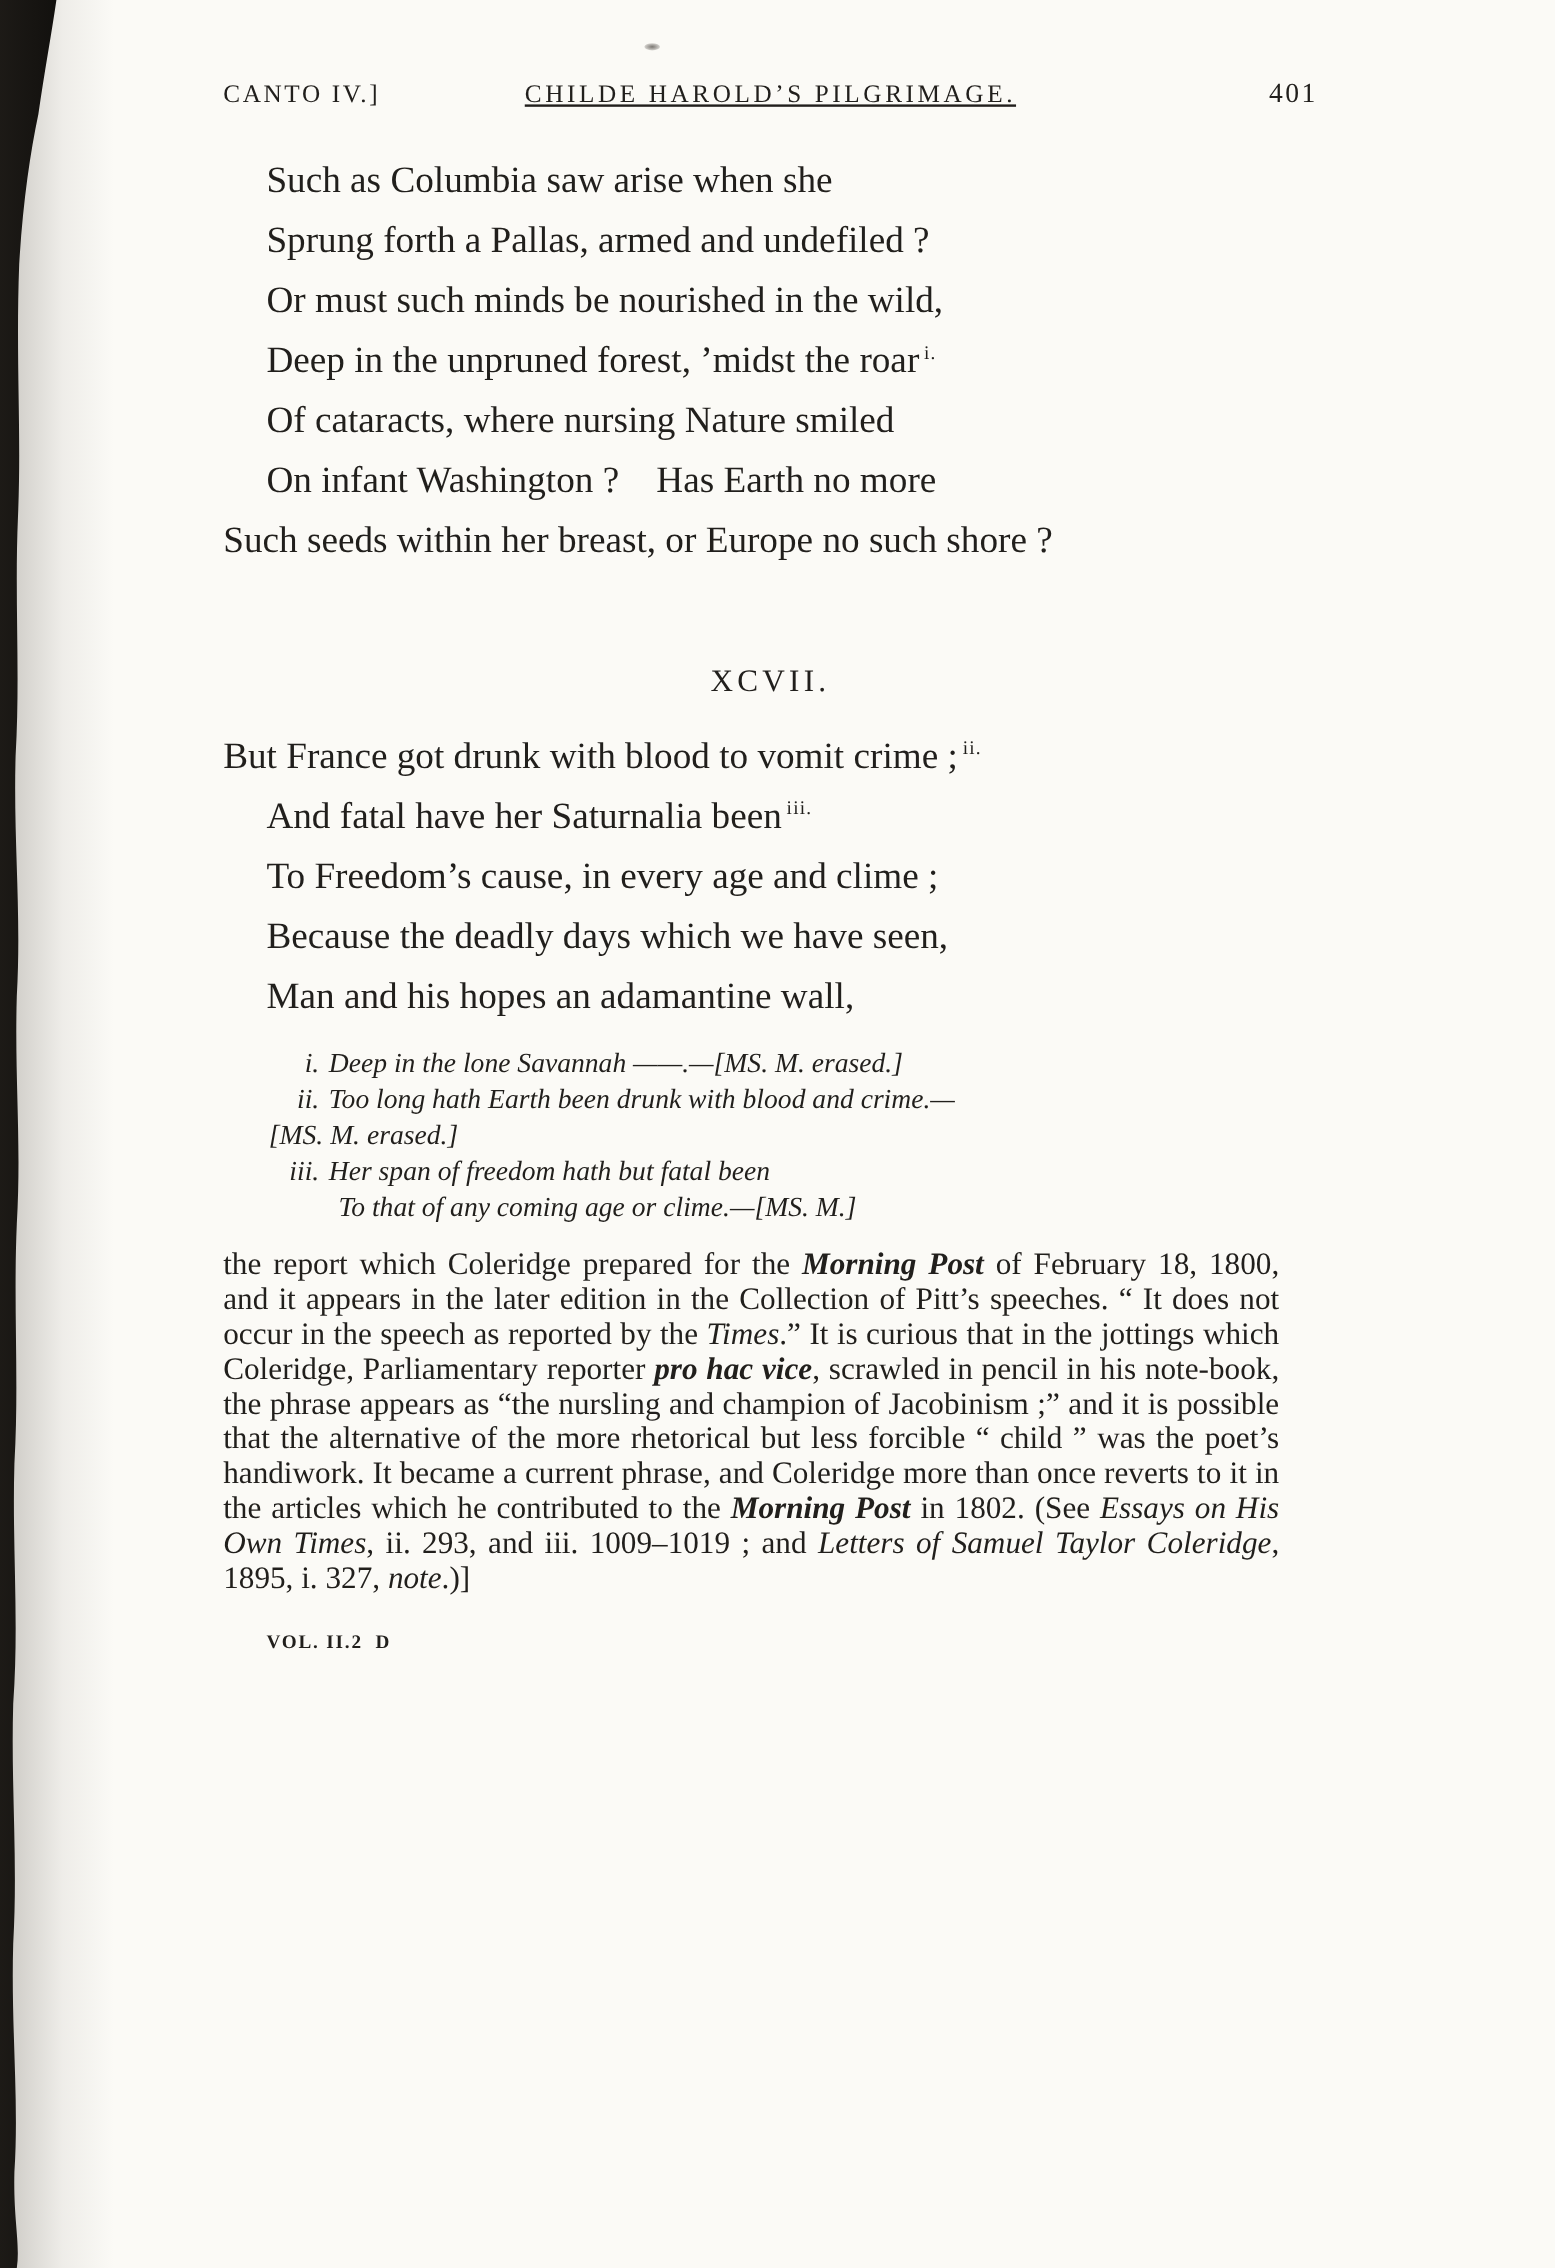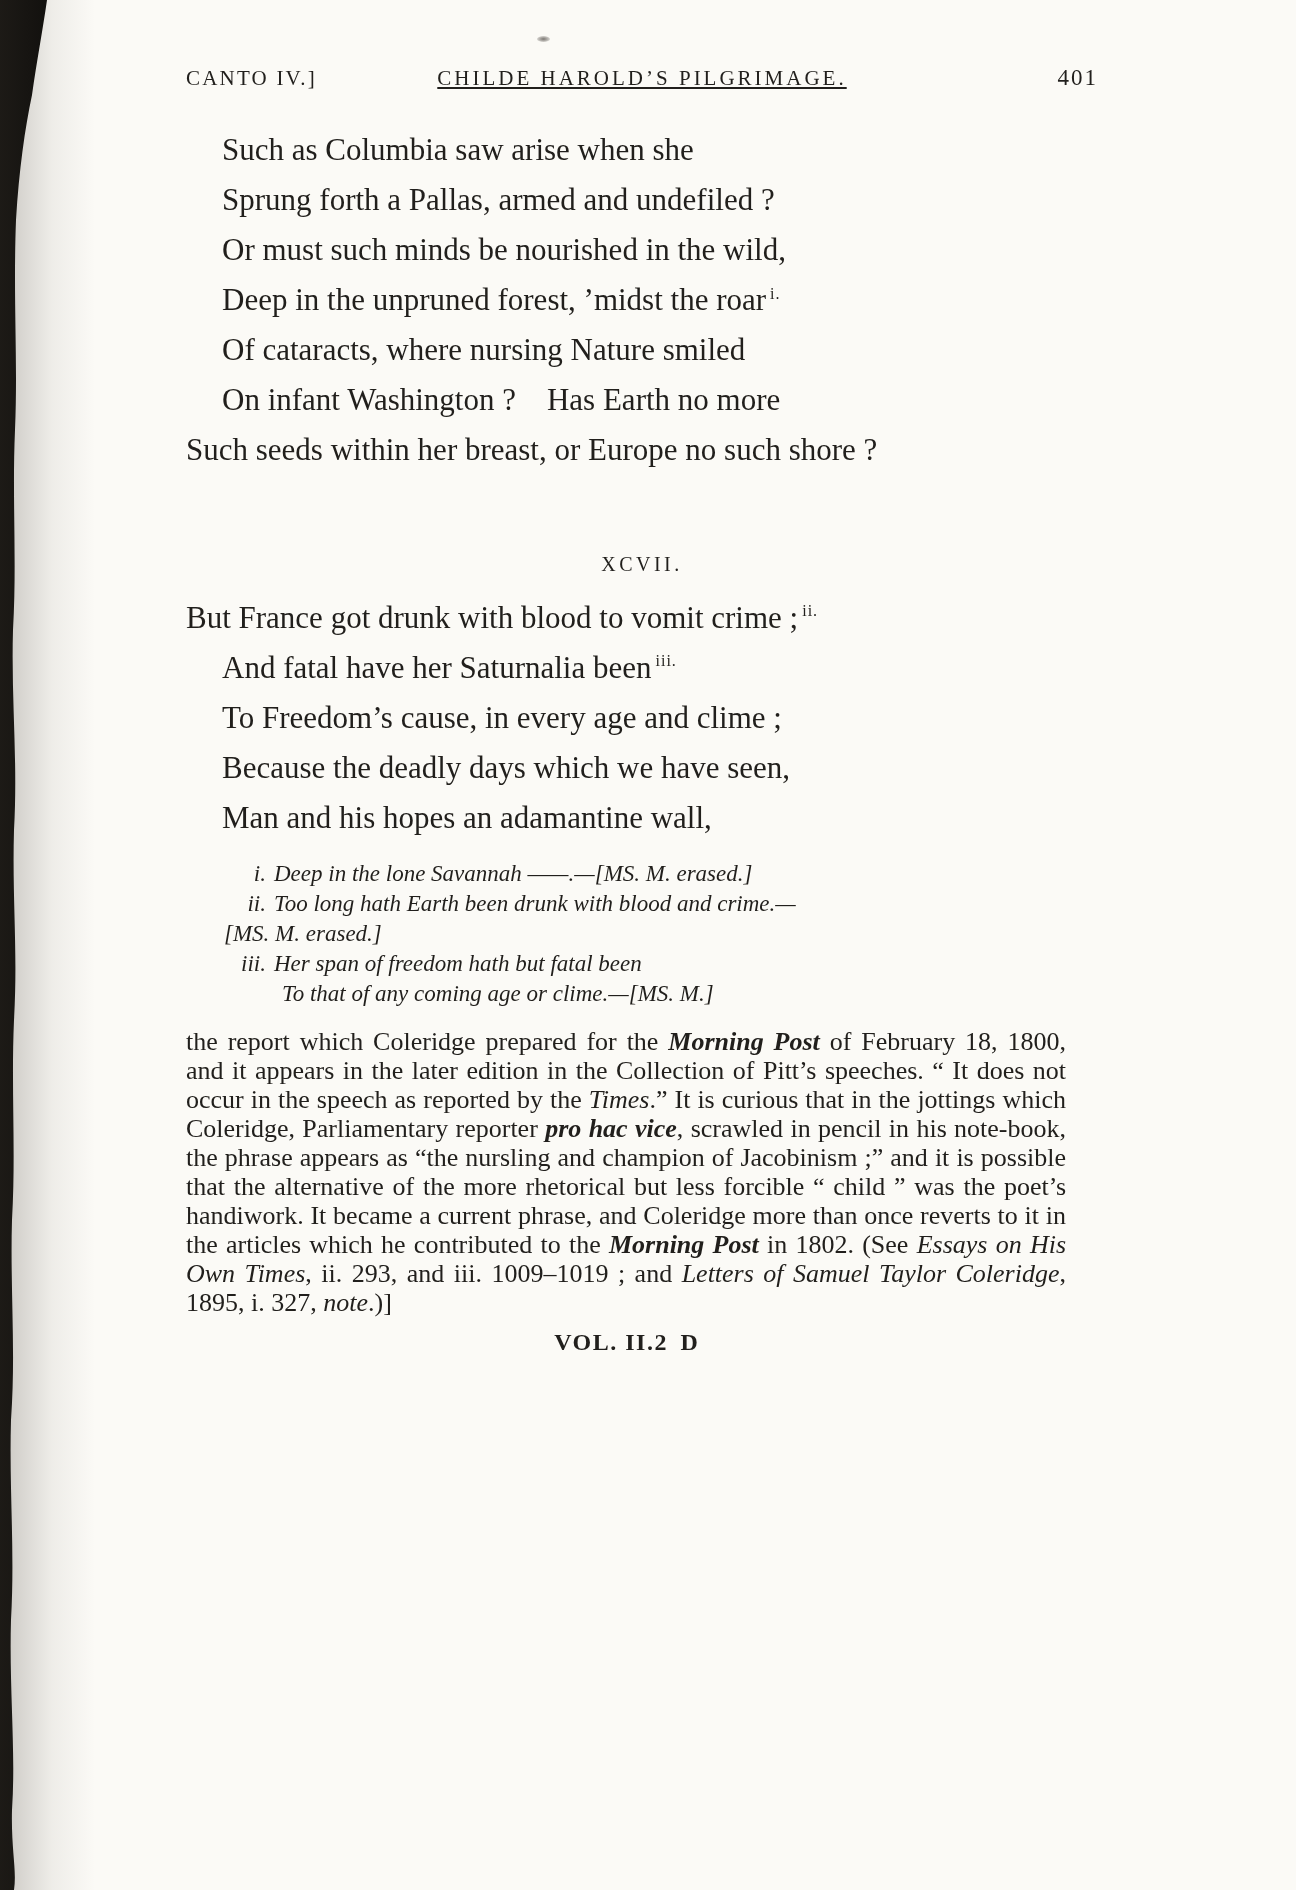--- a/index.html
+++ b/index.html
@@ -37,21 +37,21 @@
   .stanza { margin:0; }
   .stanza-1 { margin-top:34px; }
   .stanza-2 { }
   .poem-line { margin:0; font-size:31px; line-height:50px; white-space:nowrap; }
   .poem-line.in { padding-left:36px; }
   .fnref { font-size:16px; vertical-align:super; line-height:0; margin-left:4px; letter-spacing:1px; }
 
   .section-heading {
     margin-top:78px;
     text-align:center;
-    font-size:20px; letter-spacing:3.5px;
+    font-size:26px; letter-spacing:3.5px;
     font-variant:normal;
   }
 
   .footnotes {
     margin-top:16px;
     width:880px;
     font-style:italic;
     font-size:23px; line-height:30px;
     padding-left:38px; box-sizing:border-box;
   }
@@ -63,24 +63,24 @@
   .prose {
     margin:18px 0 0 0;
     width:880px;
     font-size:26px; line-height:29px;
     text-align:justify;
   }
   .prose .it { font-style:italic; }
   .prose .bd { font-weight:bold; }
 
   .page-footer {
-    margin-top:12px;
+    margin-top:31px;
     width:912px;
-    display:flex; justify-content:center; align-items:baseline;
-    font-size:24px;
+    display:flex; justify-content:flex-start; align-items:baseline;
+    font-size:16px;
   }
   .vol { font-weight:600; letter-spacing:1.5px; padding-left:36px; }
   .sig { font-weight:700; letter-spacing:4px; padding-right:64px; }
 </style>
 </head>
 <body>
 
 <div class="page">
 
   <svg class="scan-edge" width="60" height="1890" viewBox="0 0 60 1890" preserveAspectRatio="none" aria-hidden="true">

